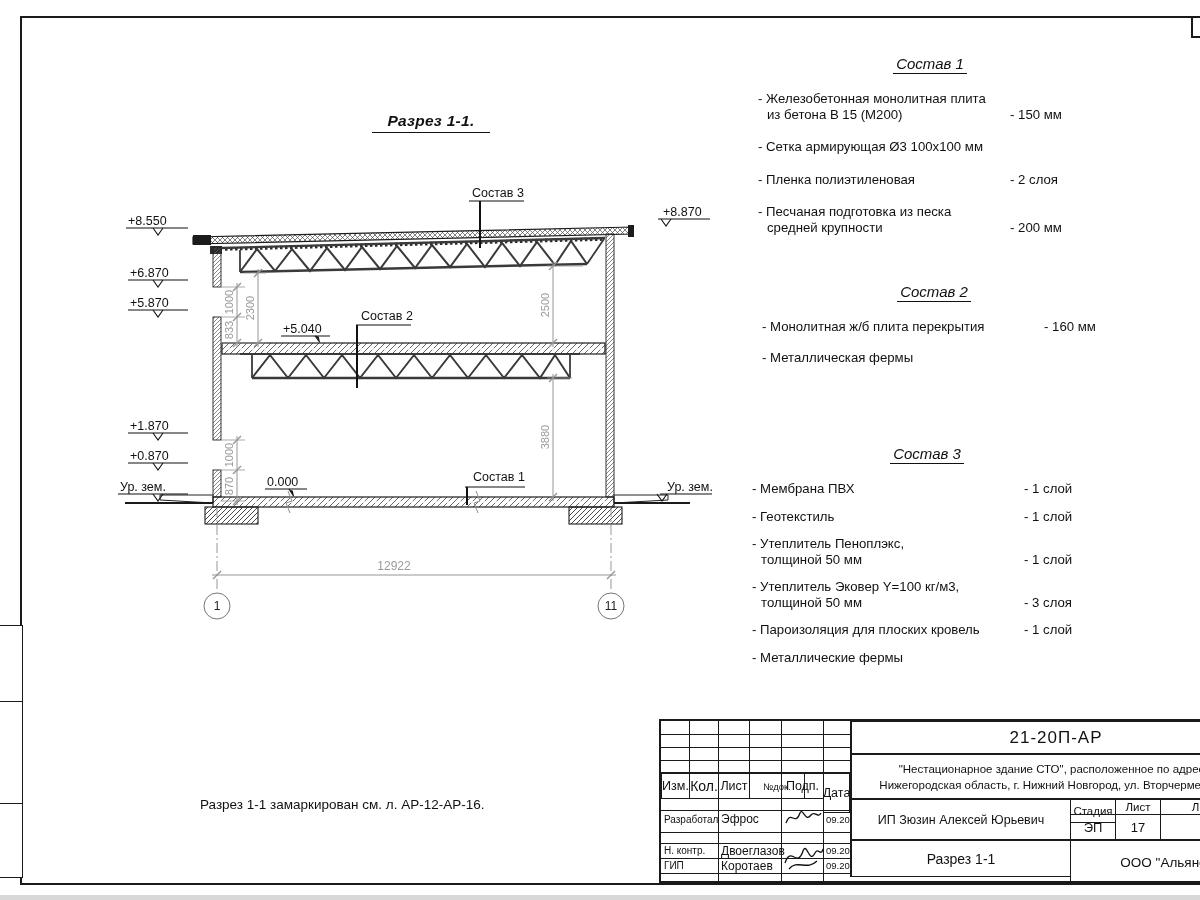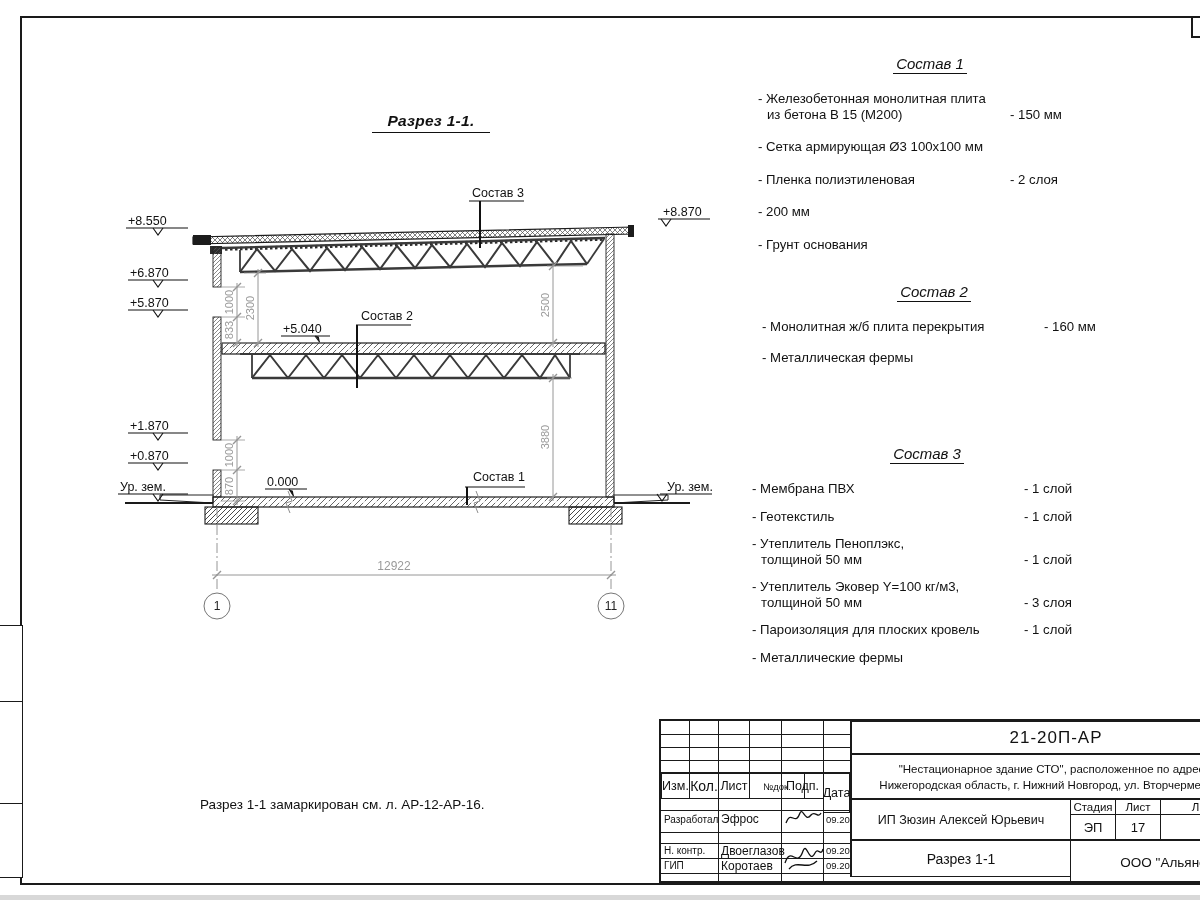--- a/index.html
+++ b/index.html
@@ -262,27 +262,25 @@
       </div>
     <div class="comp-val"></div>
   </div>
   <div class="comp-item">
     <div class="comp-text">
         <div>- Пленка полиэтиленовая</div>
       </div>
     <div class="comp-val">-  2 слоя</div>
   </div>
   <div class="comp-item">
+    <div class="comp-text">
+        <div>- Песчаная подготовка из песка</div>
+        <div class="l2">средней крупности</div>
+      </div>
     <div class="comp-val">- 200 мм</div>
-  </div>
-  <div class="comp-item">
-    <div class="comp-text">
-        <div>- Грунт основания</div>
-      </div>
-    <div class="comp-val"></div>
   </div>
 </div>
 
 <div class="comp-block cb2" style="left:762px;top:283px;width:344px;">
   <div class="comp-title"><span>Состав 2</span></div>
   <div class="comp-item">
     <div class="comp-text">
         <div>- Монолитная ж/б плита перекрытия</div>
       </div>
     <div class="comp-val">- 160 мм</div>
@@ -367,21 +365,21 @@
   </div>
 
   <div class="cell thickL" style="left:189px;top:0;width:411px;height:33px;font-size:17px;letter-spacing:1px;">21-20П-АР</div>
   <div class="cell thickL" style="left:189px;top:33px;width:411px;height:45px;">
     <div style="font-size:11.5px;line-height:16px;">
       <div>"Нестационарное здание СТО", расположенное по адресу:</div>
       <div>Нижегородская область, г. Нижний Новгород, ул. Вторчермета, 1А</div>
     </div>
   </div>
   <div class="cell thickL" style="left:189px;top:78px;width:221px;height:41px;font-size:12.5px;">ИП Зюзин Алексей Юрьевич</div>
-  <div class="cell" style="left:409px;top:78px;width:46px;height:16px;font-size:11.5px;">Стадия</div>
+  <div class="cell" style="left:409px;top:78px;width:46px;height:24px;font-size:11.5px;">Стадия</div>
   <div class="cell" style="left:454px;top:78px;width:46px;height:16px;font-size:11.5px;">Лист</div>
   <div class="cell" style="left:499px;top:78px;width:101px;height:16px;font-size:11.5px;">Листов</div>
   <div class="cell" style="left:409px;top:93px;width:46px;height:26px;font-size:13px;">ЭП</div>
   <div class="cell" style="left:454px;top:93px;width:46px;height:26px;font-size:13px;">17</div>
   <div class="cell" style="left:499px;top:93px;width:101px;height:26px;font-size:13px;"></div>
   <div class="cell thickL" style="left:189px;top:119px;width:221px;height:37px;font-size:14px;">Разрез 1-1</div>
   <div class="cell" style="left:409px;top:119px;width:191px;height:45px;font-size:13.5px;">ООО "Альянс"</div>
 </div>
 
 </body></html>

